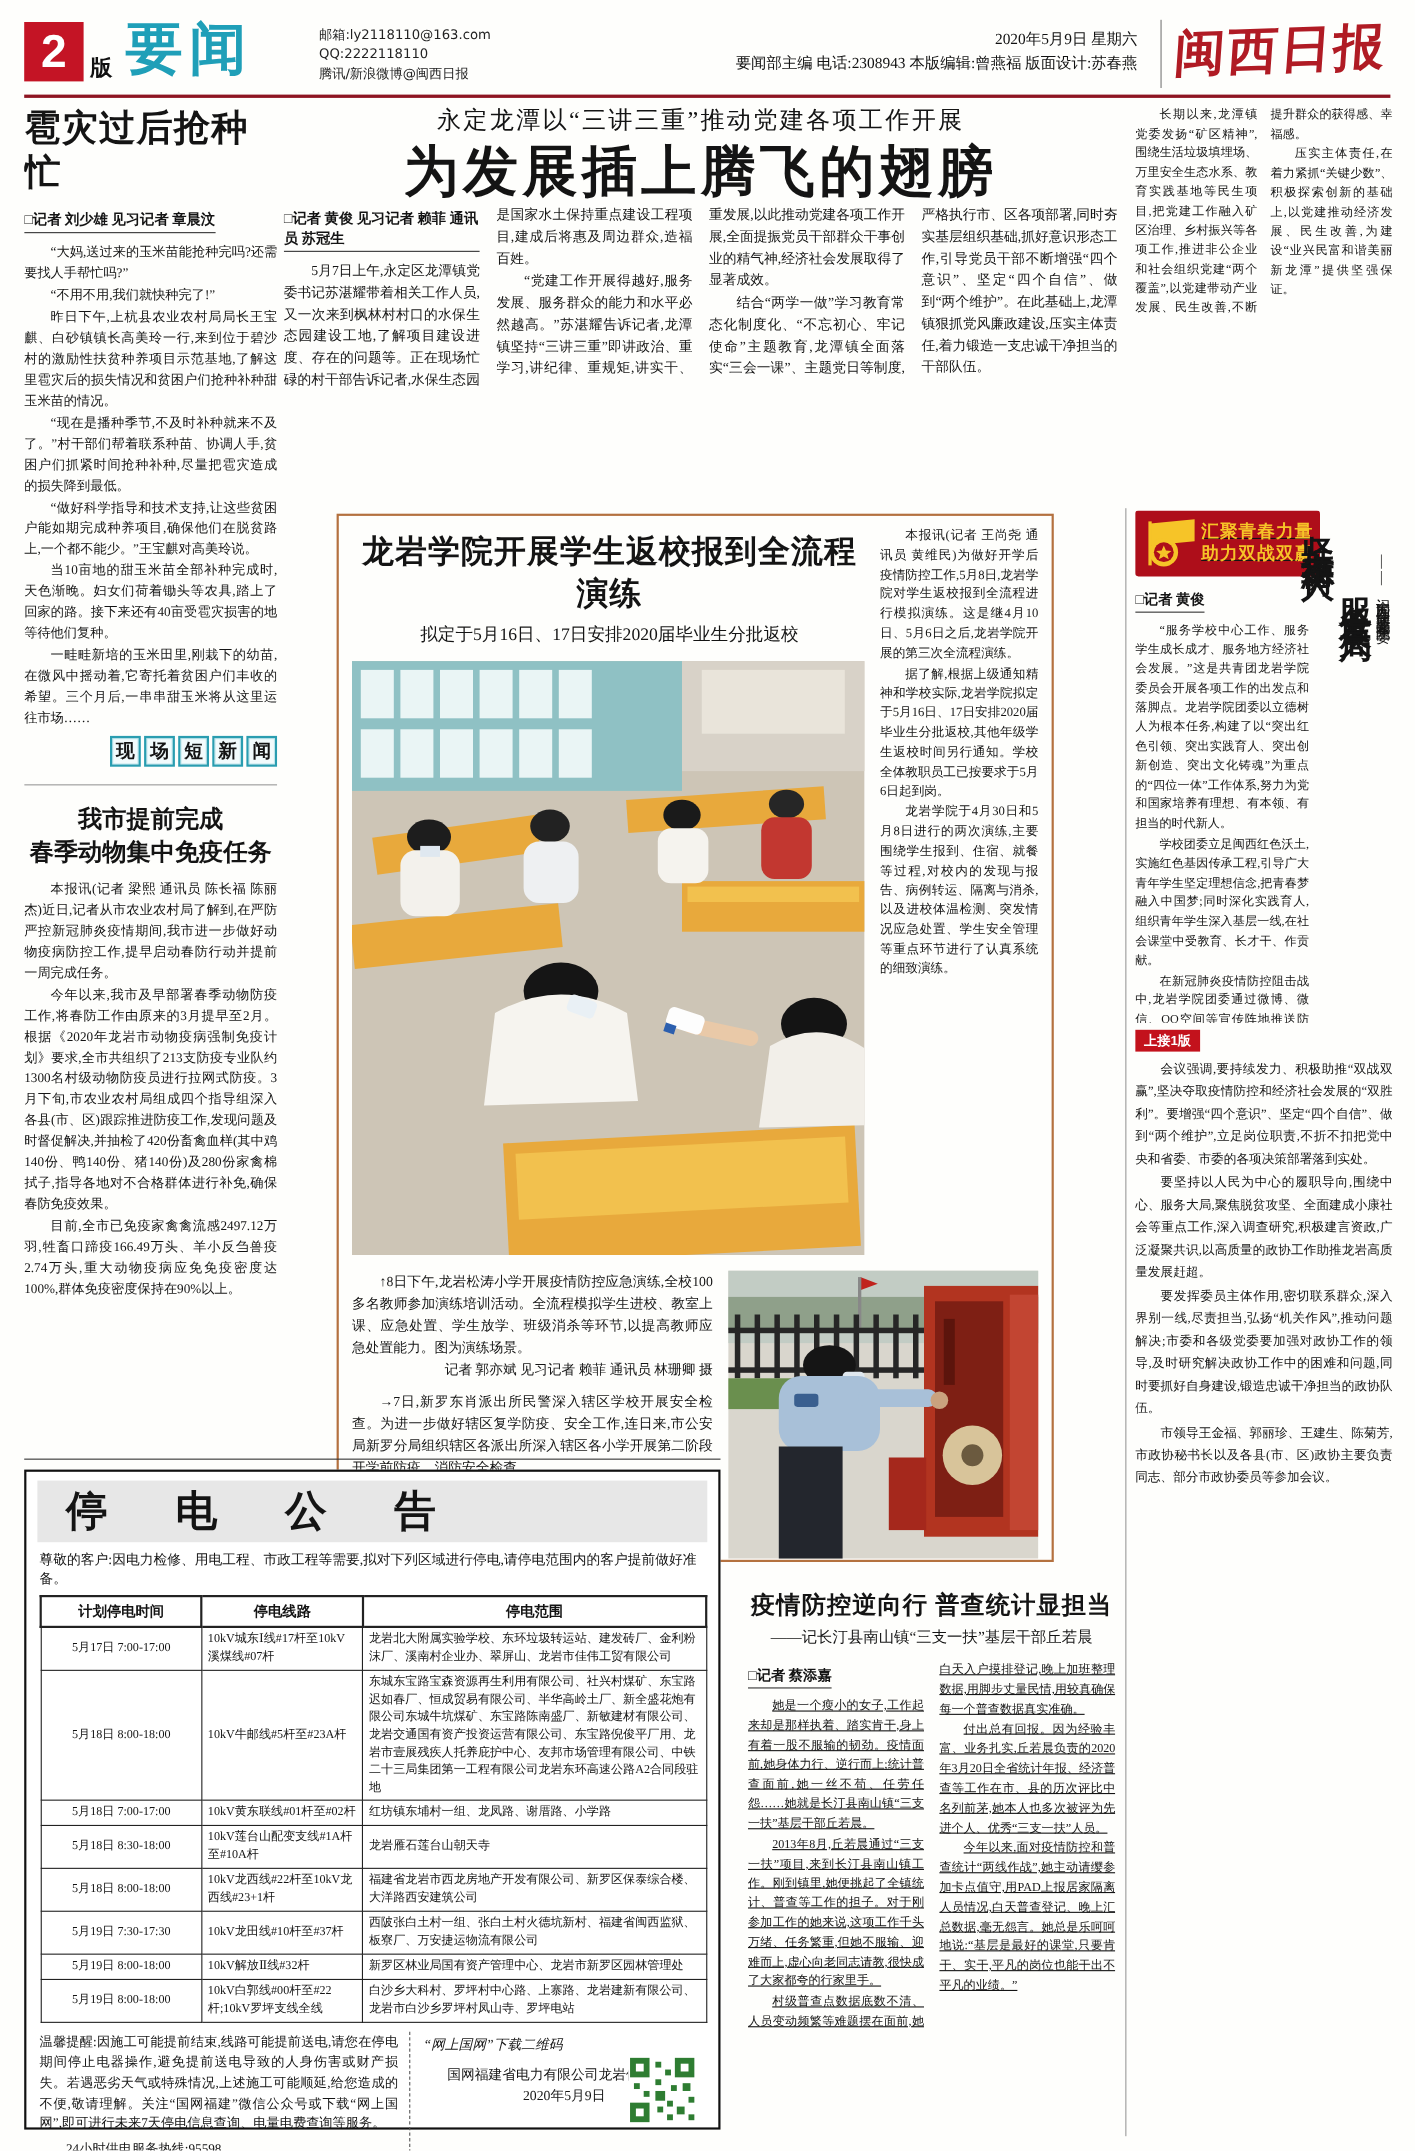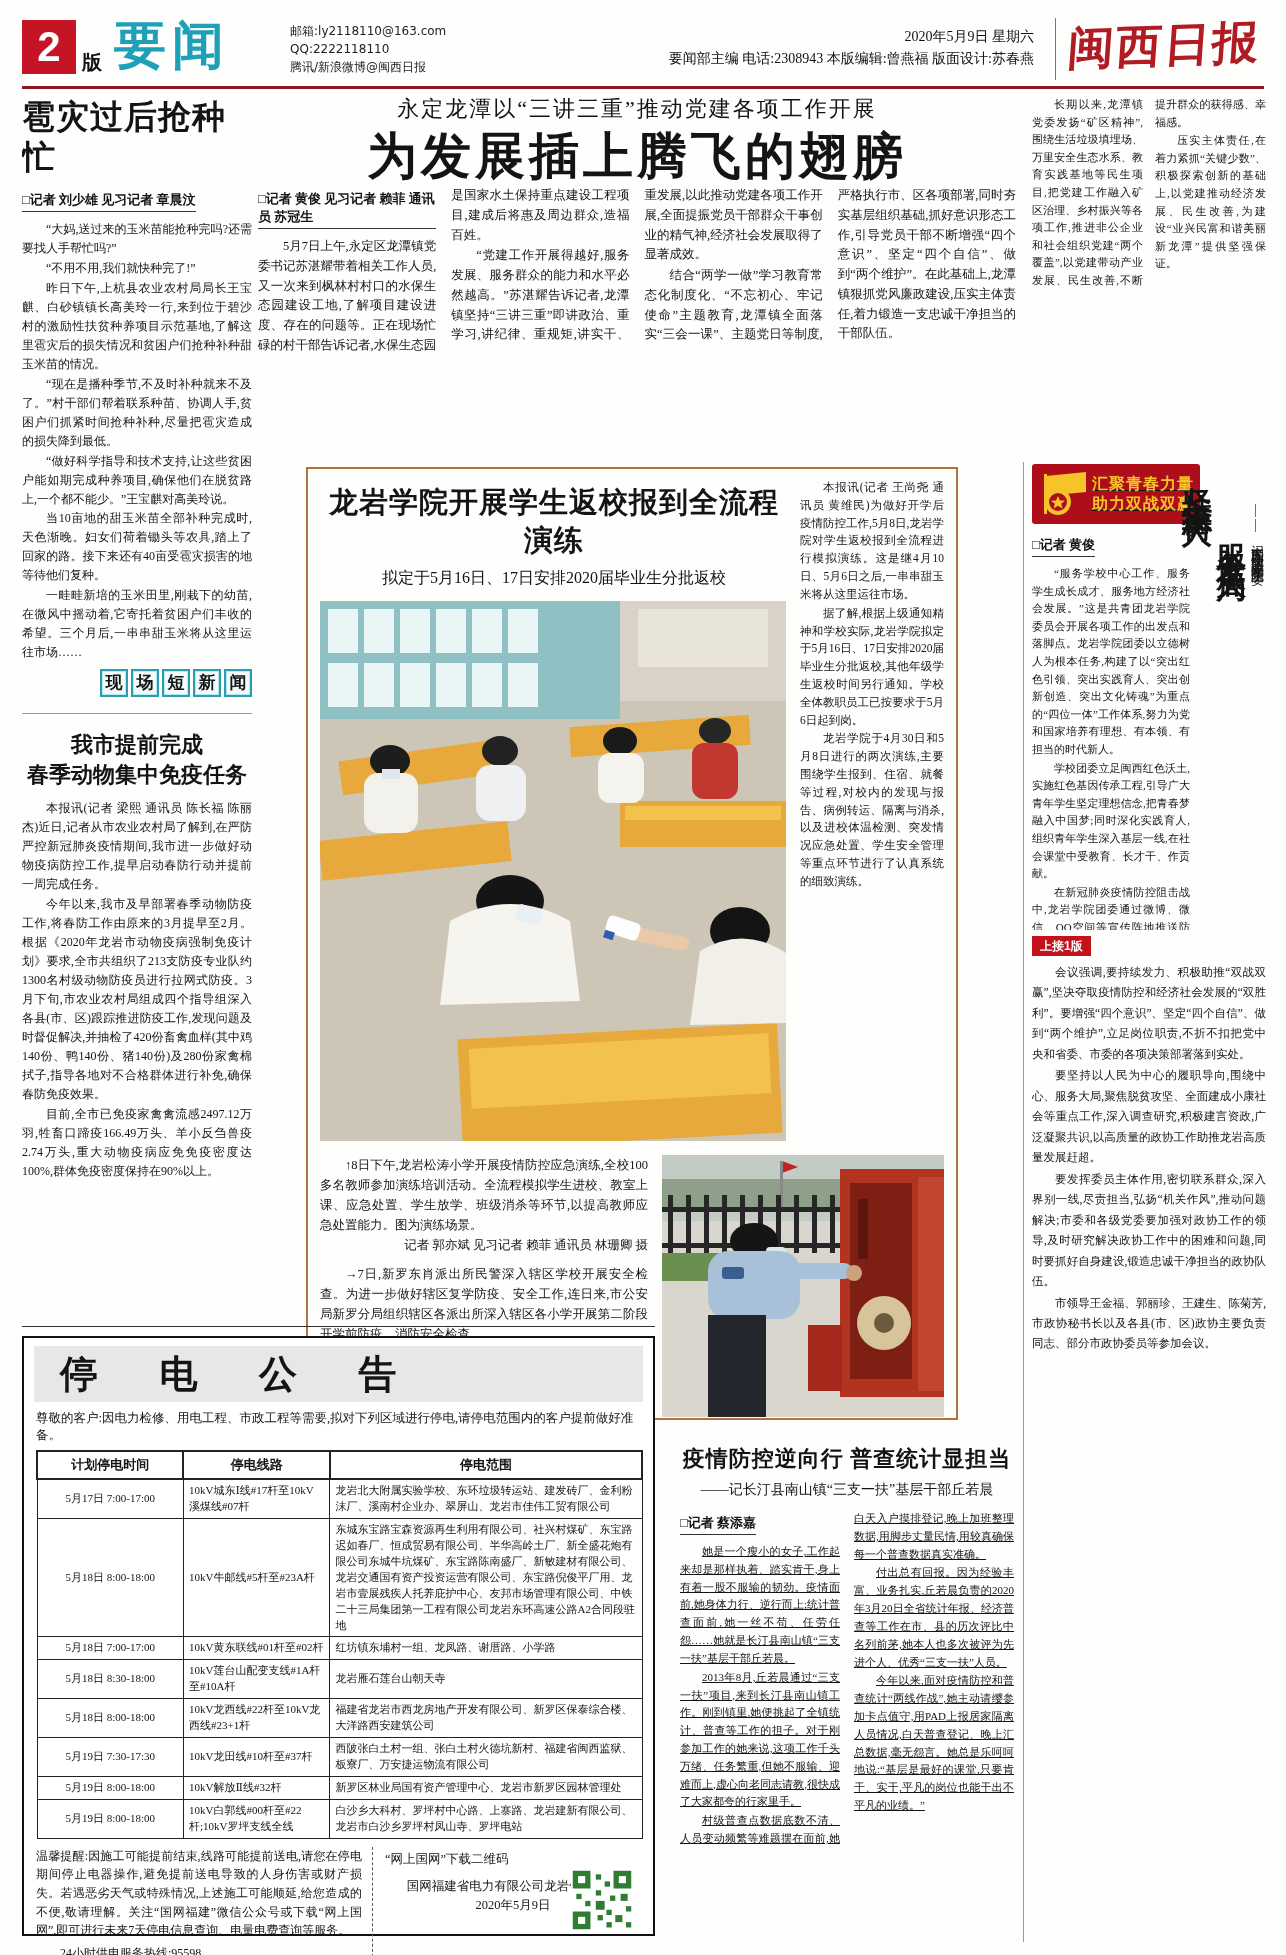--- a/index.html
+++ b/index.html
@@ -70,21 +70,21 @@
   .outage-intro{font-size:12.5px;margin:8px 12px 6px;}
   table.ot{border-collapse:collapse;margin:0 12px;width:607px;}
   table.ot th{border:2px solid #222;font:bold 13px/20px "Liberation Serif",serif;padding:3px;}
   table.ot td{border:1.5px solid #222;font-size:11px;line-height:1.45;padding:3px 5px;vertical-align:middle;}
   table.ot td.c0{width:135px;text-align:center;}
   table.ot td.c1{width:135px;}
   table.ot td.c2{width:300px;}
   .outage-foot{display:flex;margin:8px 12px 0;}
   .of-left{width:56%;font-size:12px;line-height:1.55;text-align:justify;padding-right:10px;}
   .of-right{width:44%;border-left:1px dashed #555;padding-left:12px;font-size:12.5px;position:relative;}
-  .of-right .qlabel{margin:4px 0 4px;}
+  .of-right .qlabel{margin:4px 0 4px;font-style:italic;}
   .of-right .company{text-align:center;margin-top:10px;font-size:12.5px;}
   .of-right .odate{text-align:center;margin-top:2px;}
   
   .grass{position:absolute;left:680px;top:1444px;width:334px;height:500px;overflow:hidden;}
   .grass-h{font:bold 22px/30px "Liberation Serif",serif;text-align:center;letter-spacing:1px;}
   .grass-sub{font:14px/24px "Liberation Serif",serif;text-align:center;margin:4px 0 8px;}
   .grass-body{column-count:2;column-gap:14px;height:388px;overflow:hidden;}
   .grass-body .p{font-size:11px;line-height:1.62;text-decoration:underline;}
   
   .vrule-r{position:absolute;left:1023px;top:462px;width:1px;height:1480px;background:#9a9a9a;}
@@ -206,21 +206,21 @@
             <rect x="196" y="306" width="26" height="16" rx="4" fill="#e9f0f5" transform="rotate(20 209 314)"></rect>
             <ellipse cx="420" cy="330" rx="30" ry="24" fill="#141414"></ellipse>
             <path d="M380,350 q44,-26 86,2 l0,70 -96,2 z" fill="#f2efe9"></path>
             <rect x="300" y="330" width="70" height="14" rx="7" fill="#e9c9a8" transform="rotate(12 335 337)"></rect>
             <rect x="286" y="318" width="34" height="18" rx="5" fill="#fdfdfd" transform="rotate(18 303 327)"></rect>
             <rect x="284" y="330" width="10" height="8" fill="#2c5fae" transform="rotate(18 289 334)"></rect>
           </g>
         </svg>
       </div>
       <div class="campus-text">
-          <p class="p">本报讯(记者 王尚尧 通讯员 黄维民)为做好开学后疫情防控工作,5月8日,龙岩学院对学生返校报到全流程进行模拟演练。这是继4月10日、5月6日之后,一串串甜玉米将从这里运往市场。</p>
+          <p class="p">本报讯(记者 王尚尧 通讯员 黄维民)为做好开学后疫情防控工作,5月8日,龙岩学院对学生返校报到全流程进行模拟演练。这是继4月10日、5月6日之后,龙岩学院开展的第三次全流程演练。</p>
           <p class="p">据了解,根据上级通知精神和学校实际,龙岩学院拟定于5月16日、17日安排2020届毕业生分批返校,其他年级学生返校时间另行通知。学校全体教职员工已按要求于5月6日起到岗。</p>
           <p class="p">龙岩学院于4月30日和5月8日进行的两次演练,主要围绕学生报到、住宿、就餐等过程,对校内的发现与报告、病例转运、隔离与消杀,以及进校体温检测、突发情况应急处置、学生安全管理等重点环节进行了认真系统的细致演练。</p>
         </div>
     </div>
     <div class="campus-row">
       <div class="caps">
         <p class="p">↑8日下午,龙岩松涛小学开展疫情防控应急演练,全校100多名教师参加演练培训活动。全流程模拟学生进校、教室上课、应急处置、学生放学、班级消杀等环节,以提高教师应急处置能力。图为演练场景。</p>
         <div class="credit">记者 郭亦斌 见习记者 赖菲 通讯员 林珊卿 摄</div>
         <p class="p">→7日,新罗东肖派出所民警深入辖区学校开展安全检查。为进一步做好辖区复学防疫、安全工作,连日来,市公安局新罗分局组织辖区各派出所深入辖区各小学开展第二阶段开学前防疫、消防安全检查。</p>
         <div class="credit">通讯员 张睿波 张国娟 摄</div>

